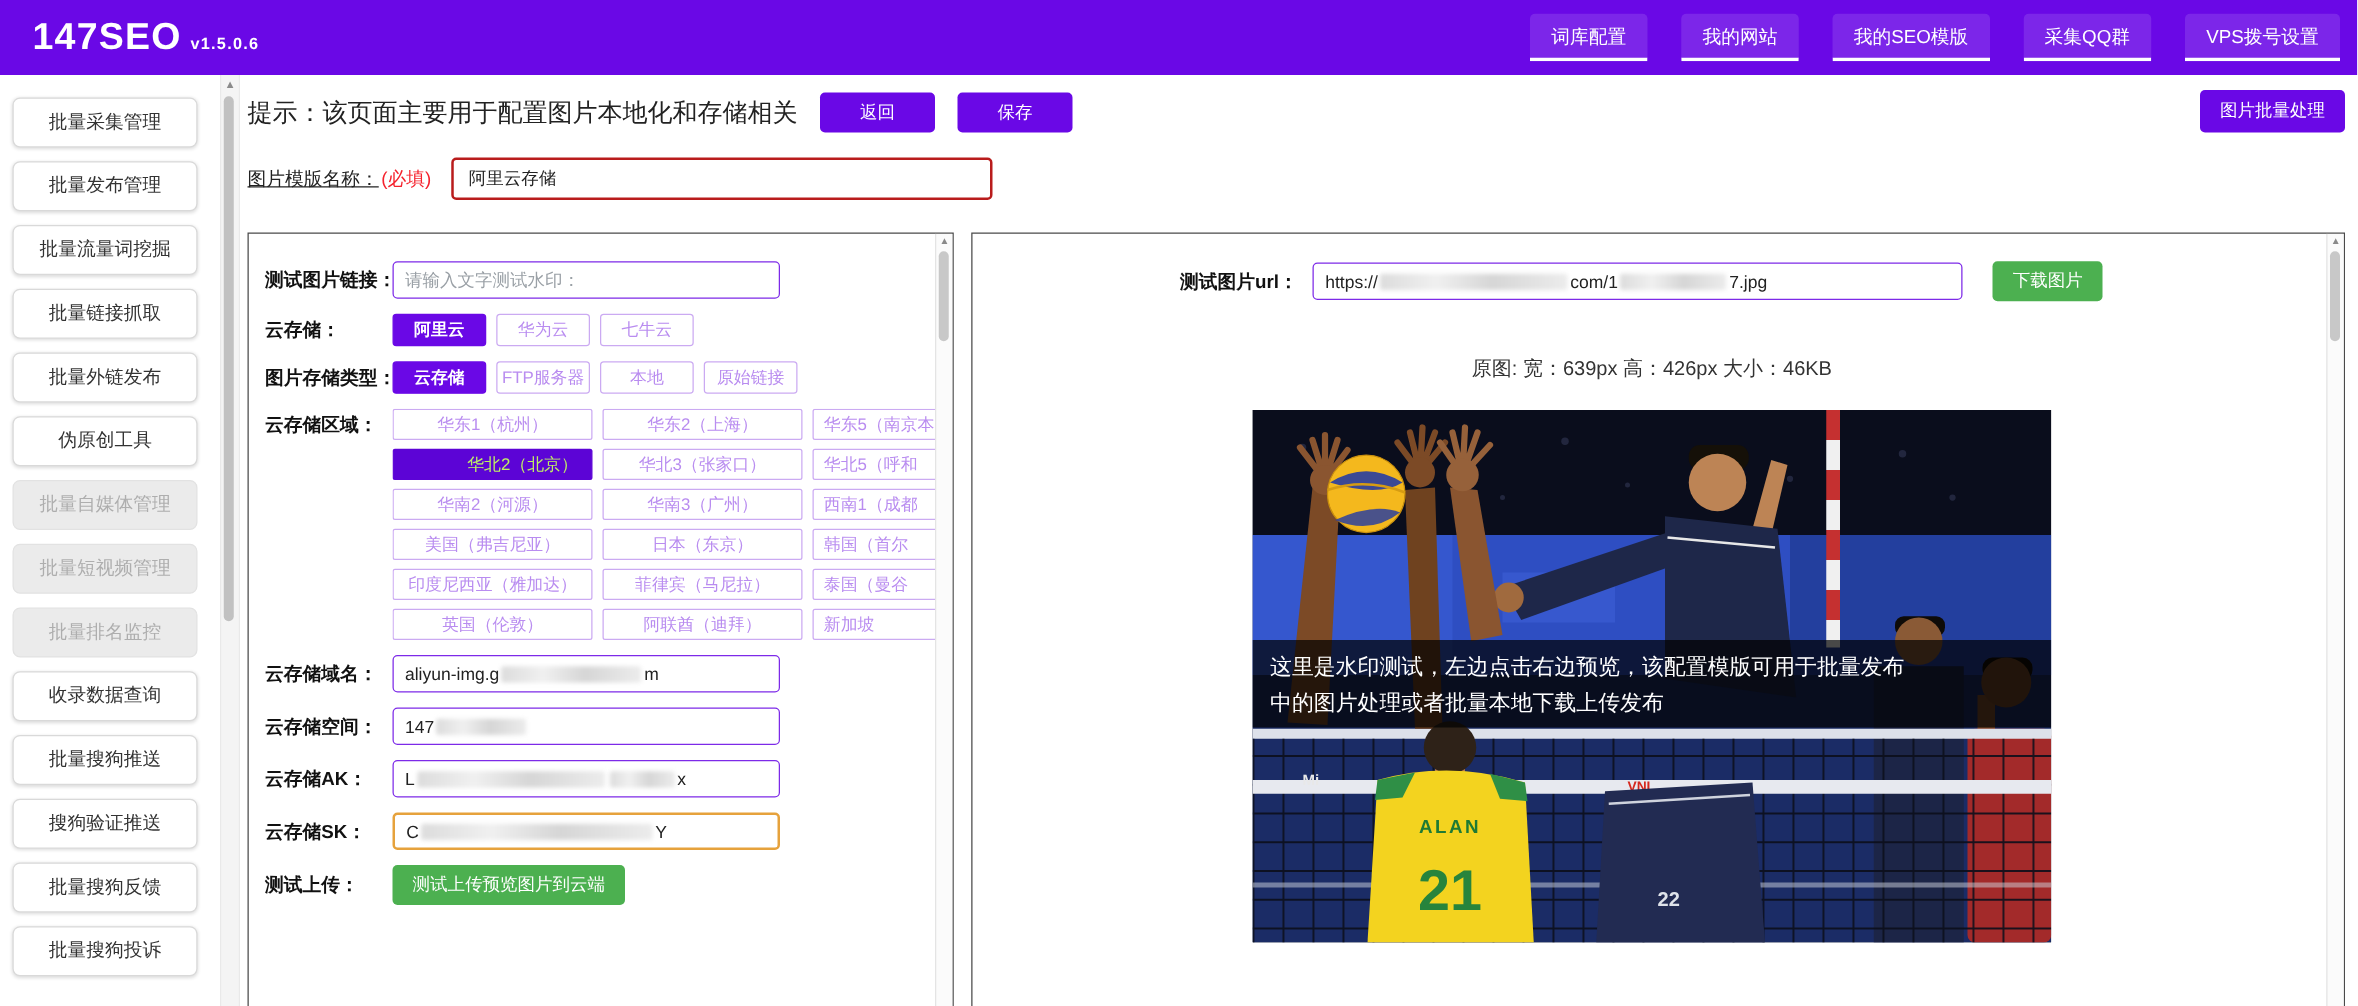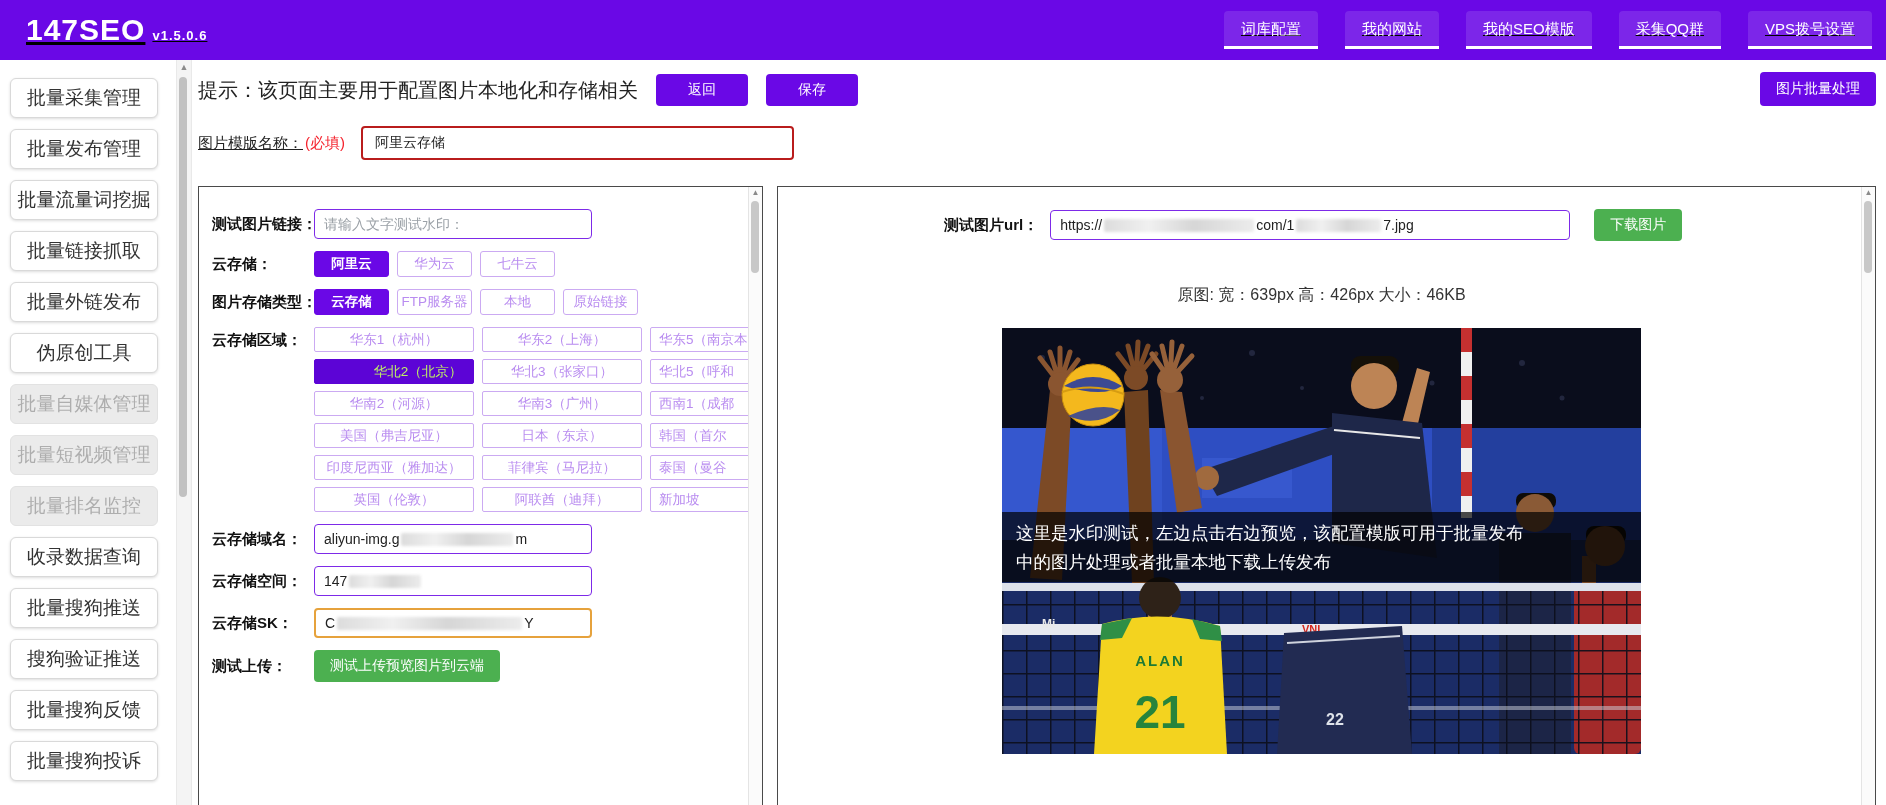--- a/index.html
+++ b/index.html
@@ -1,31 +1,31 @@
 <!DOCTYPE html>
 <html><head>
 <meta charset="utf-8">
 <style>
   html,body{margin:0;padding:0;}
   body{font-family:"Liberation Sans","DejaVu Sans",sans-serif;background:#fff;}
   .screen{position:relative;width:1886px;height:805px;overflow:hidden;background:#fff;}
 
   
-  .hdr{height:60px;background:#6a08e6;display:flex;align-items:center;padding:0 14px 0 26px;box-sizing:border-box;text-decoration:underline;}
+  .hdr{height:60px;background:#6a08e6;display:flex;align-items:center;padding:0 14px 0 26px;box-sizing:border-box;}
   .logo{color:#fff;font-size:30px;font-weight:bold;letter-spacing:1px;display:flex;align-items:baseline;}
   .logo .ver{font-size:13px;font-weight:bold;margin-left:7px;}
   .topnav{margin-left:auto;display:flex;align-items:center;}
   .nav-item{color:#fff;font-size:15px;padding:9px 17px 7px;margin-left:27px;background:rgba(255,255,255,.12);
             border-radius:4px 4px 0 0;border-bottom:3px solid #fff;cursor:pointer;white-space:nowrap;}
 
   
   .content{display:flex;height:745px;}
   .sidebar{width:176px;box-sizing:border-box;padding:18px 0 0 10px;flex:none;}
   .side-btn{width:148px;height:40px;line-height:38px;text-align:center;background:#fff;border:1px solid #d9d9d9;
-            border-radius:6px;box-shadow:0 1px 3px rgba(0,0,0,.14);font-size:19px;color:#333;margin-bottom:11px;
+            border-radius:6px;box-shadow:0 1px 3px rgba(0,0,0,.14);font-size:15px;color:#333;margin-bottom:11px;
             cursor:pointer;box-sizing:border-box;white-space:nowrap;overflow:hidden;}
   .side-btn.disabled{background:#ebebeb;color:#aeaeae;border-color:#e2e2e2;box-shadow:none;cursor:default;}
 
   .vstrip{width:14px;flex:none;background:#f4f4f4;border-left:1px solid #e9e9e9;border-right:1px solid #e9e9e9;position:relative;}
   .vstrip .arr{position:absolute;top:2px;left:0;width:100%;text-align:center;font-size:9px;color:#8a8a8a;}
   .vstrip .thumb{position:absolute;top:17px;left:2px;width:8px;height:420px;background:#c1c1c1;border-radius:4px;}
 
   .main{flex:1;position:relative;box-sizing:border-box;padding:12px 10px 0 6px;}
 
   .toolbar{display:flex;align-items:center;height:36px;}
@@ -48,21 +48,21 @@
 
   .pscroll{position:absolute;right:0;top:0;bottom:0;width:13px;background:#fbfbfb;border-left:1px solid #e4e4e4;}
   .pscroll .arr{position:absolute;top:1px;left:0;width:100%;text-align:center;font-size:8px;color:#8a8a8a;}
   .pscroll .thumb{position:absolute;top:14px;left:2px;width:8px;height:72px;background:#c8c8c8;border-radius:4px;}
 
   
   .frow{display:flex;align-items:center;margin-bottom:12px;}
   .frow.top{align-items:flex-start;}
   .flabel{width:102px;flex:none;font-weight:bold;font-size:15px;color:#111;white-space:nowrap;}
   .frow.top .flabel{padding-top:4px;}
-  .finput{width:278px;height:30px;box-sizing:border-box;border:1.5px solid #7d2ae8;border-radius:4px;padding:0 9px;
+  .finput{width:310px;height:30px;box-sizing:border-box;border:1.5px solid #7d2ae8;border-radius:4px;padding:0 9px;
           font-size:14px;color:#222;display:flex;align-items:center;background:#fff;font-family:inherit;outline:none;}
   input.finput::placeholder{color:#9aa0a6;}
   .finput.orange{border-color:#e6a23c;border-width:2px;}
   .redact{display:inline-block;height:13px;border-radius:2px;margin:0 2px;vertical-align:middle;
           background:linear-gradient(90deg,#dcdcdc 0%,#f0f0f0 30%,#d6d6d6 60%,#ececec 100%);filter:blur(1.5px);}
 
   .toggle-row{display:flex;gap:8px;}
   .toggle-btn{width:75px;height:26px;line-height:24px;text-align:center;font-size:13.5px;box-sizing:border-box;
               border:1px solid #cbaaf2;color:#b98cf0;background:#fff;border-radius:3px;cursor:pointer;white-space:nowrap;overflow:hidden;}
   .toggle-btn.selected{background:#6a08e6;border-color:#6a08e6;color:#fff;font-weight:bold;}
@@ -201,20 +201,29 @@
           </div>
 
           <div class="frow">
             <span class="flabel">云存储空间：</span>
             <div class="finput" id="space-input">
                 <span>147</span>
                 <span class="redact" style="width: 72px;"></span>
               </div>
           </div>
 
+          <div class="frow">
+            <span class="flabel">云存储AK：</span>
+            <div class="finput" id="ak-input">
+                <span>L</span>
+                <span class="redact" style="width: 150px;"></span>
+                <span class="redact" style="width: 52px;"></span>
+                <span>x</span>
+              </div>
+          </div>
 
           <div class="frow">
             <span class="flabel">云存储SK：</span>
             <div class="finput orange" id="sk-input">
                 <span>C</span>
                 <span class="redact" style="width: 185px;"></span>
                 <span>Y</span>
               </div>
           </div>
 

